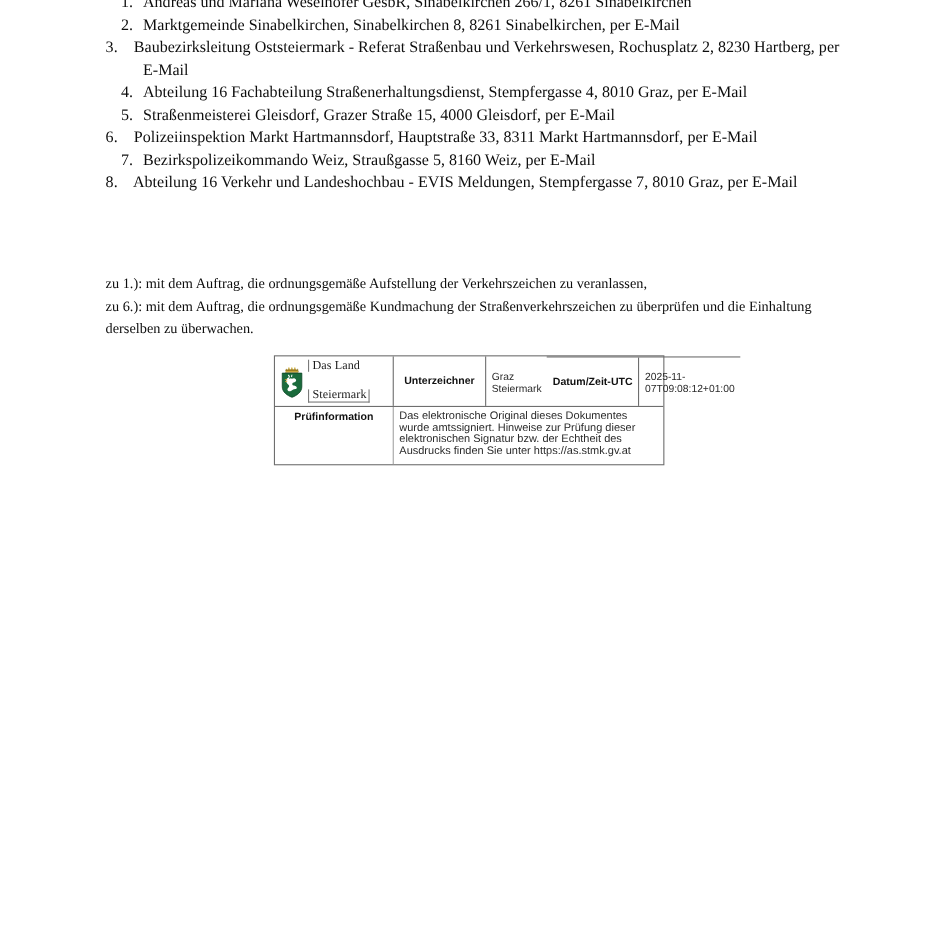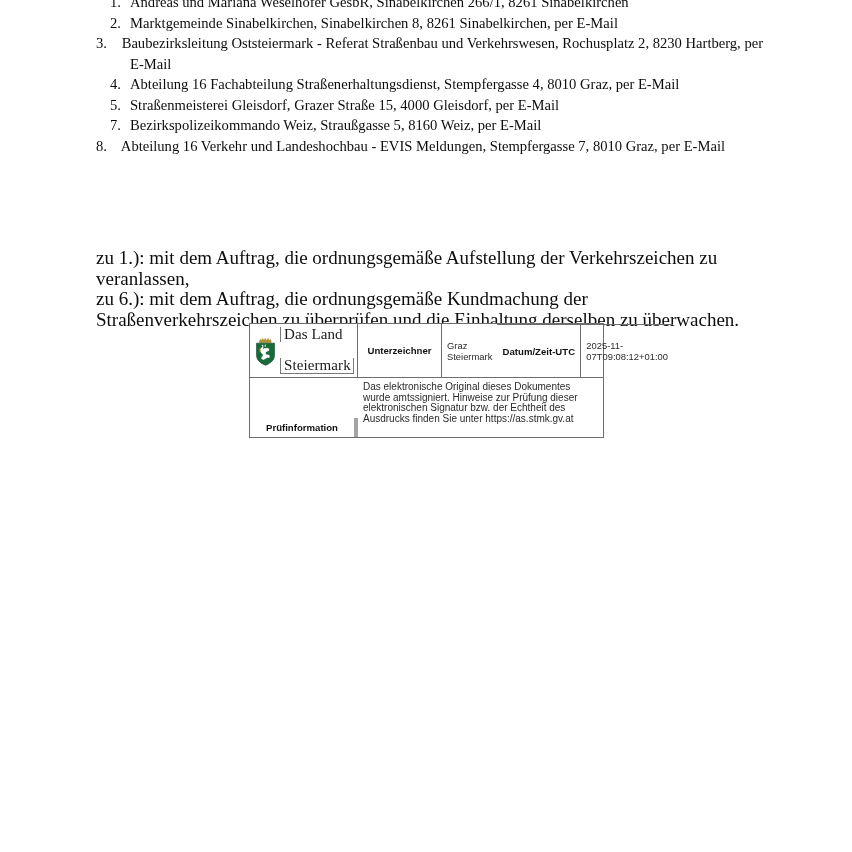--- a/index.html
+++ b/index.html
@@ -66,21 +66,21 @@
   .dist-item.wrapflush .dist-text {
     display: inline;
   }
 
   
   .instructions {
     position: absolute;
     left: 96px;
     top: 248px;
     width: 672px;
-    font-size: 19px;
+    font-size: 13px;
     line-height: 20.5px;
     color: #0d0d0d;
   }
   .instructions p {
     margin: 0;
   }
 
   
   .sig-block {
     position: absolute;
@@ -115,21 +115,21 @@
     display: block;
   }
   .logo-words {
     display: flex;
     flex-direction: column;
     justify-content: center;
     line-height: 1.0;
   }
   .logo-words span {
     font-family: "Liberation Serif", "DejaVu Serif", serif;
-    font-size: 15px;
+    font-size: 11px;
     color: #1a1a1a;
     letter-spacing: .1px;
     border-left: 1px solid #7a7a7a;
     padding-left: 3px;
   }
   .logo-words span.l2 {
     border-bottom: 1px solid #7a7a7a;
     border-right: 1px solid #7a7a7a;
     padding-right: 2px;
     margin-top: 16px;
@@ -173,30 +173,29 @@
   }
 
   .sig-bottom {
     display: flex;
     align-items: stretch;
   }
   .pruef-key {
     width: 108px;
     min-width: 108px;
     box-sizing: border-box;
-    border-right: 4px solid #a3a3a3;
+    border-right: 1px solid #a3a3a3;
     font-size: 9.6px;
     font-weight: bold;
     color: #111;
     display: flex;
     align-items: flex-start;
     justify-content: center;
     padding: 4px 2px;
     text-align: center;
-    margin-top: 40px;
   }
   .pruef-val {
     flex: 1 1 auto;
     box-sizing: border-box;
     font-size: 10px;
     line-height: 10.6px;
     color: #2a2a2a;
     padding: 4px 5px 6px 5px;
     white-space: pre-line;
   }
@@ -226,20 +225,24 @@
     <div class="dist-item">
       <span class="dist-num">4.</span>
       <span class="dist-text">Abteilung 16 Fachabteilung Straßenerhaltungsdienst, Stempfergasse 4, 8010 Graz, per E-Mail</span>
     </div>
 
     <div class="dist-item">
       <span class="dist-num">5.</span>
       <span class="dist-text">Straßenmeisterei Gleisdorf, Grazer Straße 15, 4000 Gleisdorf, per E-Mail</span>
     </div>
 
+    <div class="dist-item wrapflush">
+      <span class="dist-num">6.</span>
+      <span class="dist-text">Polizeiinspektion Markt Hartmannsdorf, Hauptstraße 33, 8311 Markt Hartmannsdorf, per E-Mail</span>
+    </div>
 
     <div class="dist-item">
       <span class="dist-num">7.</span>
       <span class="dist-text">Bezirkspolizeikommando Weiz, Straußgasse 5, 8160 Weiz, per E-Mail</span>
     </div>
 
     <div class="dist-item wrapflush">
       <span class="dist-num">8.</span>
       <span class="dist-text">Abteilung 16 Verkehr und Landeshochbau - EVIS Meldungen, Stempfergasse 7, 8010 Graz, per E-Mail</span>
     </div>

